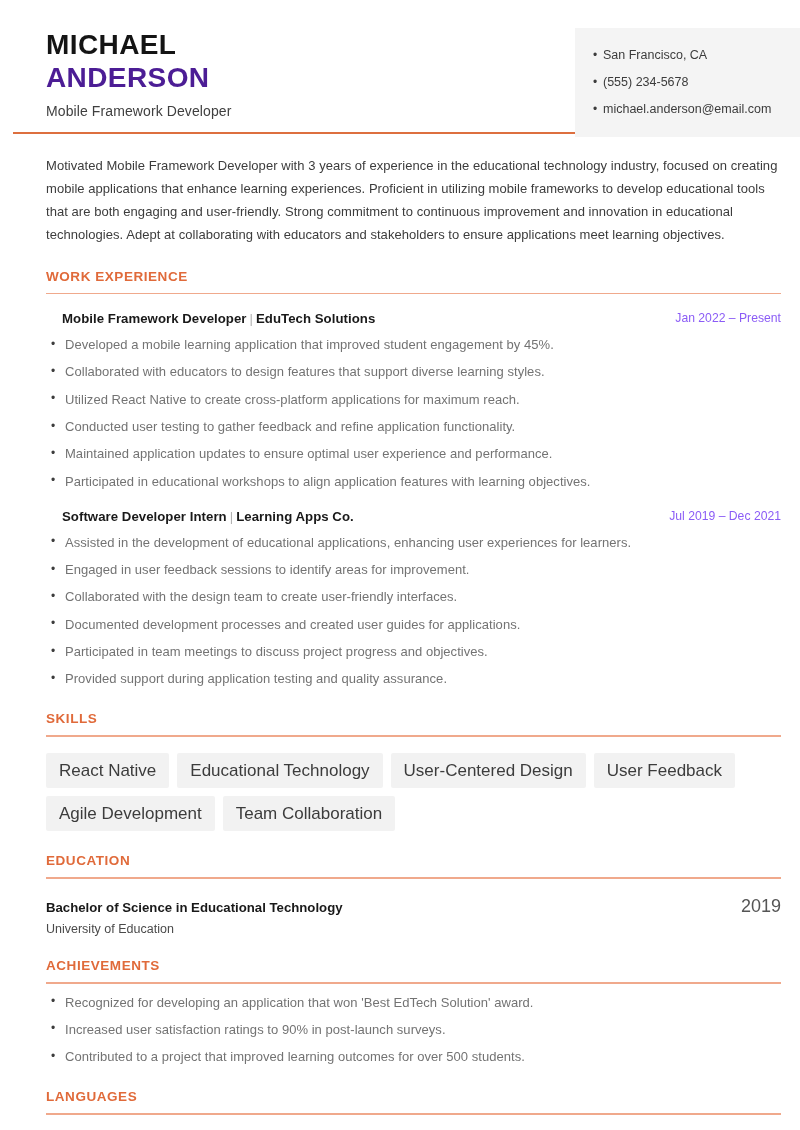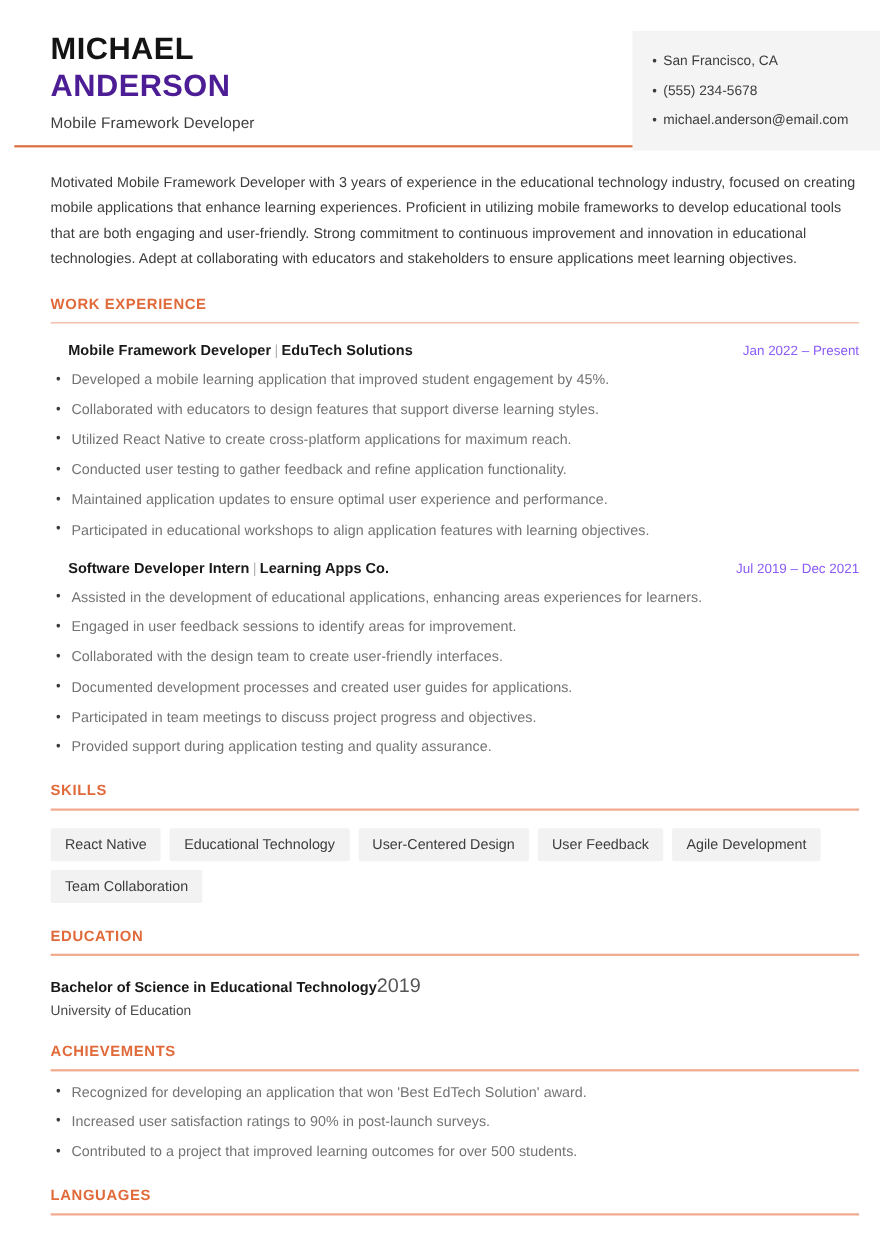--- a/index.html
+++ b/index.html
@@ -94,21 +94,21 @@
   .section-rule {
     height: 1.6px;
     background: #f0a98c;
     margin-top: 9px;
   }
 
   
   .entry { margin-top: 17px; }
   .entry-head {
     display: flex;
-    align-items: flex-end;
+    align-items: flex-start;
     justify-content: space-between;
     padding-left: 16px;
   }
   .entry-title {
     font-size: 13.2px;
     font-weight: bold;
     color: #191919;
     letter-spacing: 0.05px;
   }
   .entry-sep {
@@ -145,33 +145,33 @@
   
   .chips {
     display: flex;
     flex-wrap: wrap;
     gap: 8px;
     margin-top: 16px;
   }
   .chip {
     background: #f2f2f2;
     color: #3c3c3c;
-    font-size: 13px;
+    font-size: 17px;
     padding: 7px 13px;
     border-radius: 2px;
     white-space: nowrap;
     line-height: 1.25;
   }
 
   
   .edu-entry { margin-top: 17px; }
   .edu-head {
     display: flex;
     align-items: baseline;
-    justify-content: flex-start;
+    justify-content: space-between;
   }
   .edu-degree {
     font-size: 13.2px;
     font-weight: bold;
     color: #191919;
   }
   .edu-year {
     font-size: 18px;
     color: #555555;
     white-space: nowrap;
@@ -242,21 +242,21 @@
       </div>
 
       <div class="entry">
         <div class="entry-head">
           <div class="entry-title">
             <span>Software Developer Intern</span><span class="entry-sep">|</span><span>Learning Apps Co.</span>
           </div>
           <div class="entry-date">Jul 2019 – Dec 2021</div>
         </div>
         <ul class="bullets">
-          <li>Assisted in the development of educational applications, enhancing areas experiences for learners.</li>
+          <li>Assisted in the development of educational applications, enhancing user experiences for learners.</li>
           <li>Engaged in user feedback sessions to identify areas for improvement.</li>
           <li>Collaborated with the design team to create user-friendly interfaces.</li>
           <li>Documented development processes and created user guides for applications.</li>
           <li>Participated in team meetings to discuss project progress and objectives.</li>
           <li>Provided support during application testing and quality assurance.</li>
         </ul>
       </div>
     </div>
 
     <div class="section">

